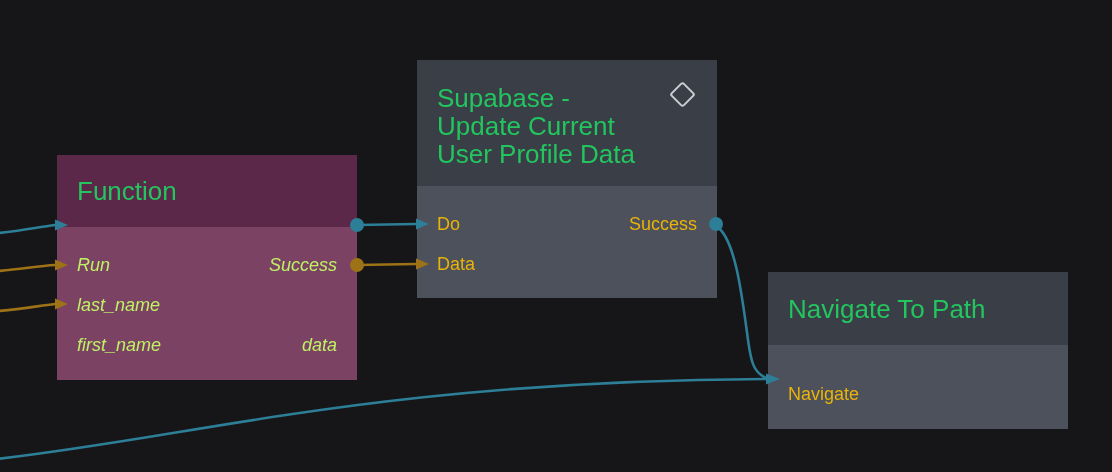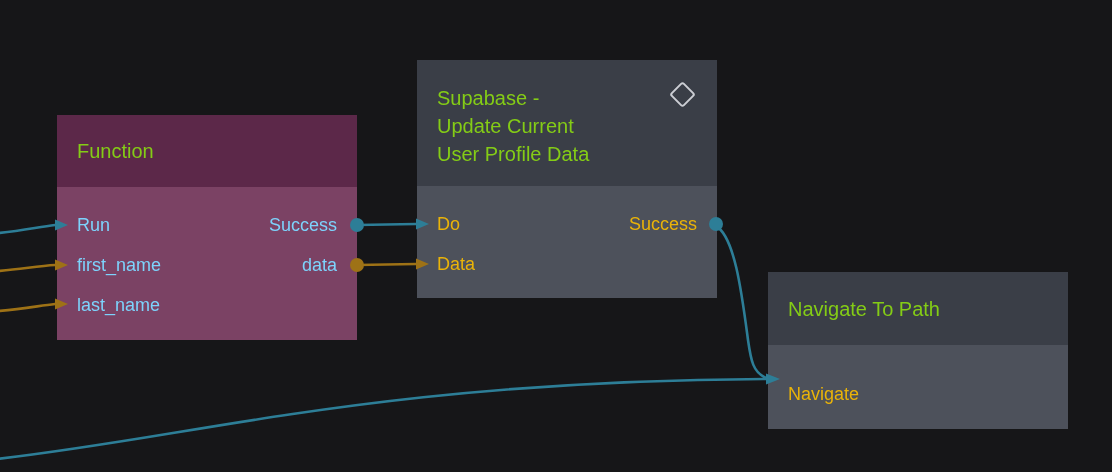--- a/index.html
+++ b/index.html
@@ -1,31 +1,31 @@
 <!DOCTYPE html>
 <html><head>
 <meta charset="utf-8">
 <style>
   html,body{margin:0;padding:0;background:#161618;}
   .canvas{
     position:relative;width:1112px;height:472px;background:#161618;
     overflow:hidden;font-family:"Liberation Sans",sans-serif;
   }
   .node{position:absolute;width:300px;z-index:1;}
-  .node-header{display:flex;align-items:center;padding:0 20px;color:#84cc16;font-size:20px;position:relative;}
+  .node-header{display:flex;align-items:center;padding:0 20px;color:#22c55e;font-size:26px;position:relative;}
   .node-body{position:relative;}
   .port-row{height:40px;display:flex;justify-content:space-between;align-items:center;padding:0 20px;}
   .port{font-size:18px;white-space:nowrap;}
   .node-title{white-space:pre-line;line-height:28px;}
 
   
   #node-function{left:57px;top:115px;}
-  #node-function .node-header{background:#5c2849;height:72px;}
+  #node-function .node-header{background:#5c2849;height:72px;margin-top:40px;}
   #node-function .node-body{background:#7b4264;height:135px;padding-top:18px;}
-  #node-function .port{color:#7dd3fc;}
+  #node-function .port{color:#bef264;font-style:italic;}
 
   
   #node-supabase{left:417px;top:60px;}
   #node-supabase .node-header{background:#3a3e47;height:102px;align-items:flex-start;padding-top:24px;}
   #node-supabase .node-body{background:#4d515b;height:94px;padding-top:18px;}
 
   
   #node-navigate{left:768px;top:272px;}
   #node-navigate .node-header{background:#3a3e47;height:73px;}
   #node-navigate .node-body{background:#4d515b;height:55px;padding-top:29px;}
@@ -48,26 +48,26 @@
   <div class="node" id="node-function">
     <div class="node-header">
       <span class="node-title">Function</span>
     </div>
     <div class="node-body">
       <div class="port-row">
         <span class="port">Run</span>
         <span class="port">Success</span>
       </div>
       <div class="port-row">
+        <span class="port">last_name</span>
+        <span class="port"></span>
+      </div>
+      <div class="port-row">
         <span class="port">first_name</span>
         <span class="port">data</span>
-      </div>
-      <div class="port-row">
-        <span class="port">last_name</span>
-        <span class="port"></span>
       </div>
     </div>
   </div>
 
   <div class="node gray" id="node-supabase">
     <div class="node-header">
       <span class="node-title">Supabase -
 Update Current
 User Profile Data</span>
       <span class="diamond"></span>

